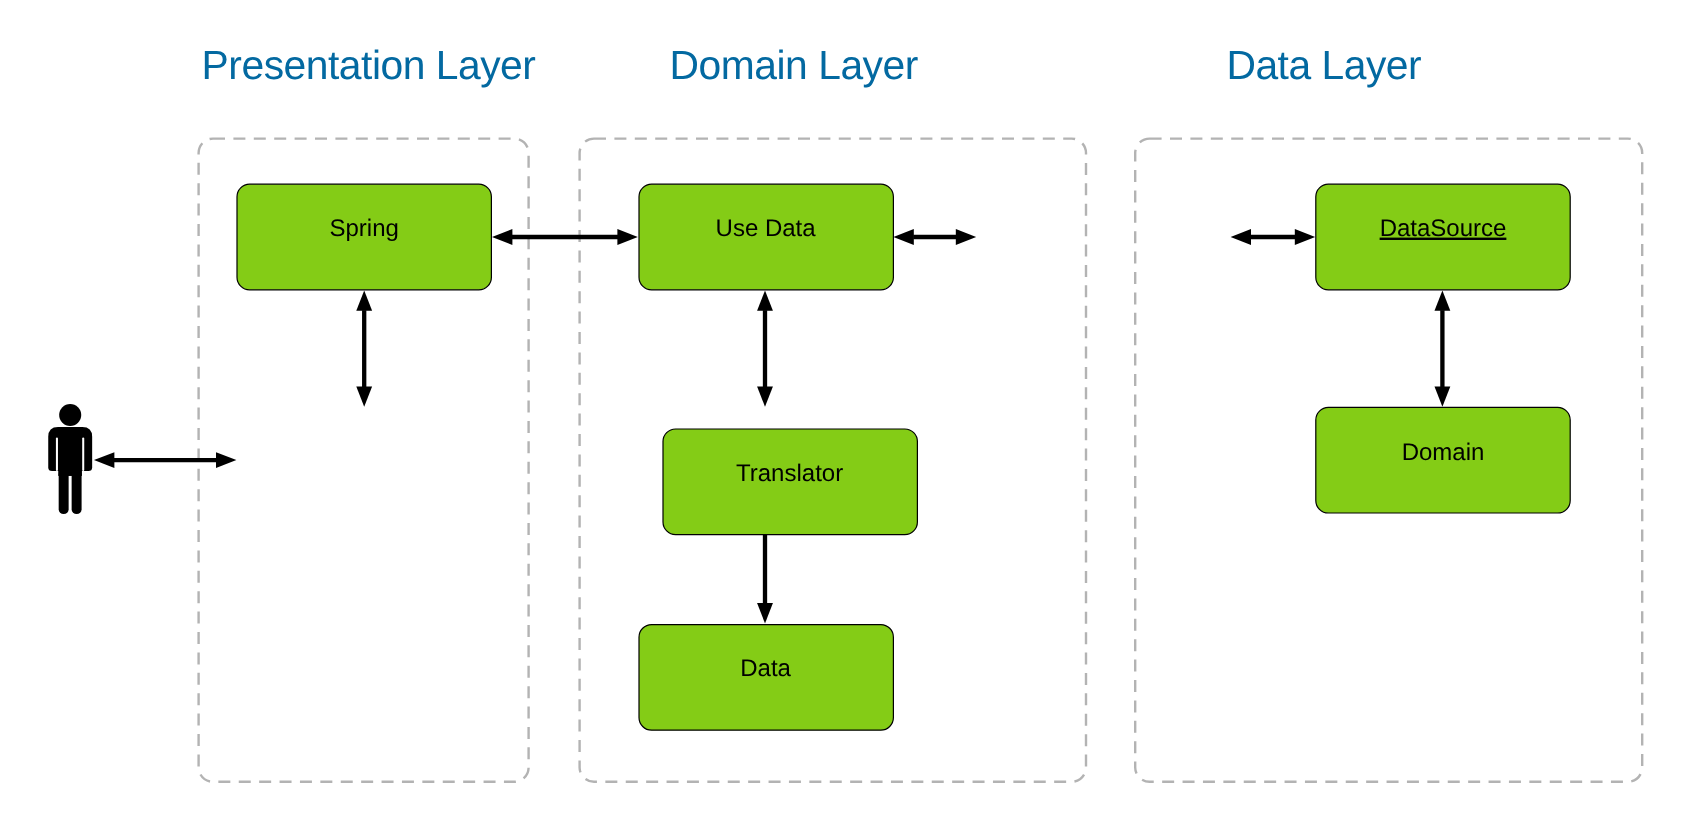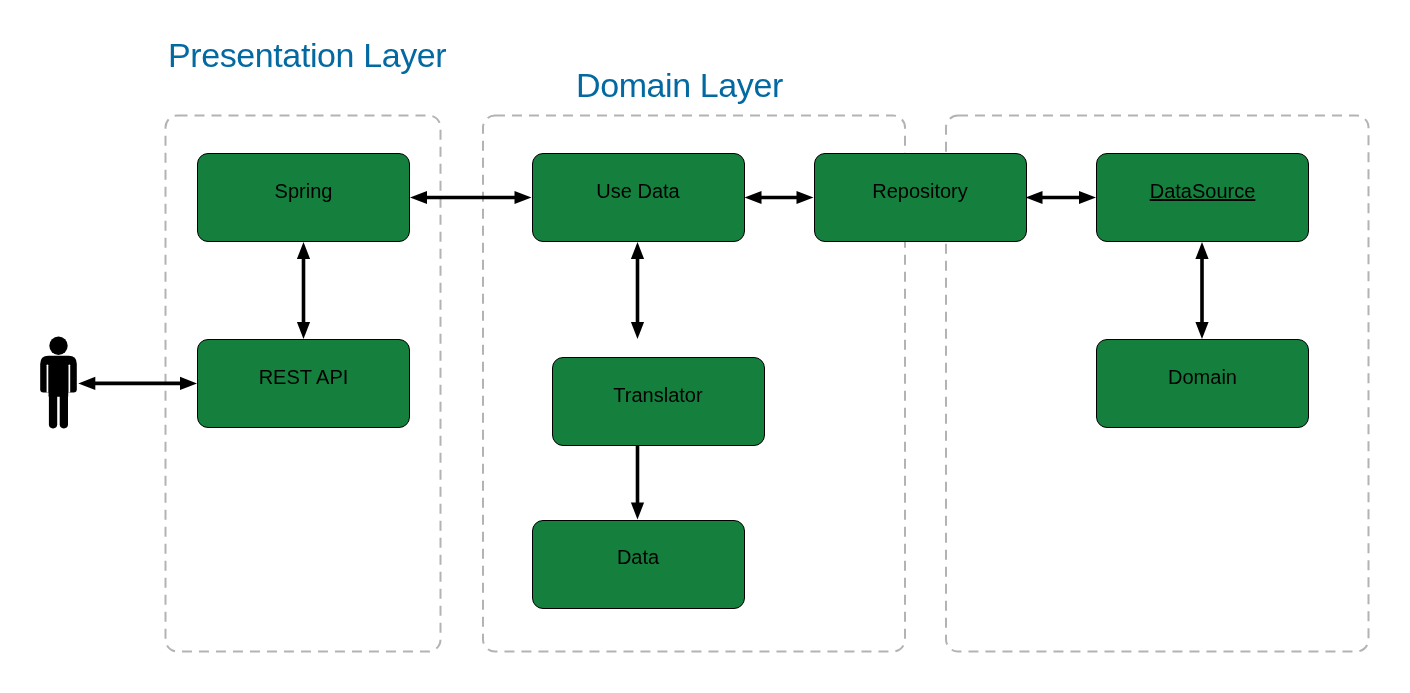--- a/index.html
+++ b/index.html
@@ -23,21 +23,21 @@
     height: 30px; line-height: 30px;
     font-size: 34px;
     letter-spacing: -0.4px;
     color: #0369a1;
     white-space: nowrap;
   }
   .node {
     position: absolute;
     box-sizing: border-box;
     width: 213px; height: 89px;
-    background: #15803d;
+    background: #84cc16;
     border: 1.5px solid #000000;
     border-radius: 11px;
     display: flex;
     align-items: center;
     justify-content: center;
     padding-bottom: 13px;
   }
   .node-label {
     font-size: 20px;
     color: #000000;
@@ -114,39 +114,34 @@
       </g>
       <g>
         <line x1="1202" y1="258.5" x2="1202" y2="322.5"></line>
         <polygon points="1202,242 1195.4,259 1208.6,259" stroke="none"></polygon>
         <polygon points="1202,339 1195.4,322 1208.6,322" stroke="none"></polygon>
       </g>
     </g>
   </svg>
 
   <div class="layer-title" style="left: 168px; top: 40px; width: 270px;">Presentation Layer</div>
-  <div class="layer-title" style="left: 576px; top: 40px; width: 270px; margin-top: 30px;">Domain Layer</div>
+  <div class="layer-title" style="left: 558px; top: 40px; width: 270px;">Domain Layer</div>
+  <div class="layer-title" style="left: 1022px; top: 40px; width: 270px;">Data Layer</div>
 
   <div class="node" style="left: 197px; top: 153px;">
     <span class="node-label">Spring</span>
-  </div>
-  <div class="node" style="left: 197px; top: 339px;">
-    <span class="node-label">REST API</span>
   </div>
   <div class="node" style="left: 531.5px; top: 153px;">
     <span class="node-label">Use Data</span>
   </div>
   <div class="node" style="left: 531.5px; top: 357px; margin-left: 20px;">
     <span class="node-label">Translator</span>
   </div>
   <div class="node" style="left: 531.5px; top: 519.5px;">
     <span class="node-label">Data</span>
-  </div>
-  <div class="node" style="left: 813.5px; top: 153px;">
-    <span class="node-label">Repository</span>
   </div>
   <div class="node" style="left: 1096px; top: 153px; text-decoration: underline;">
     <span class="node-label">DataSource</span>
   </div>
   <div class="node" style="left: 1096px; top: 339px;">
     <span class="node-label">Domain</span>
   </div>
 
 </div>
 

